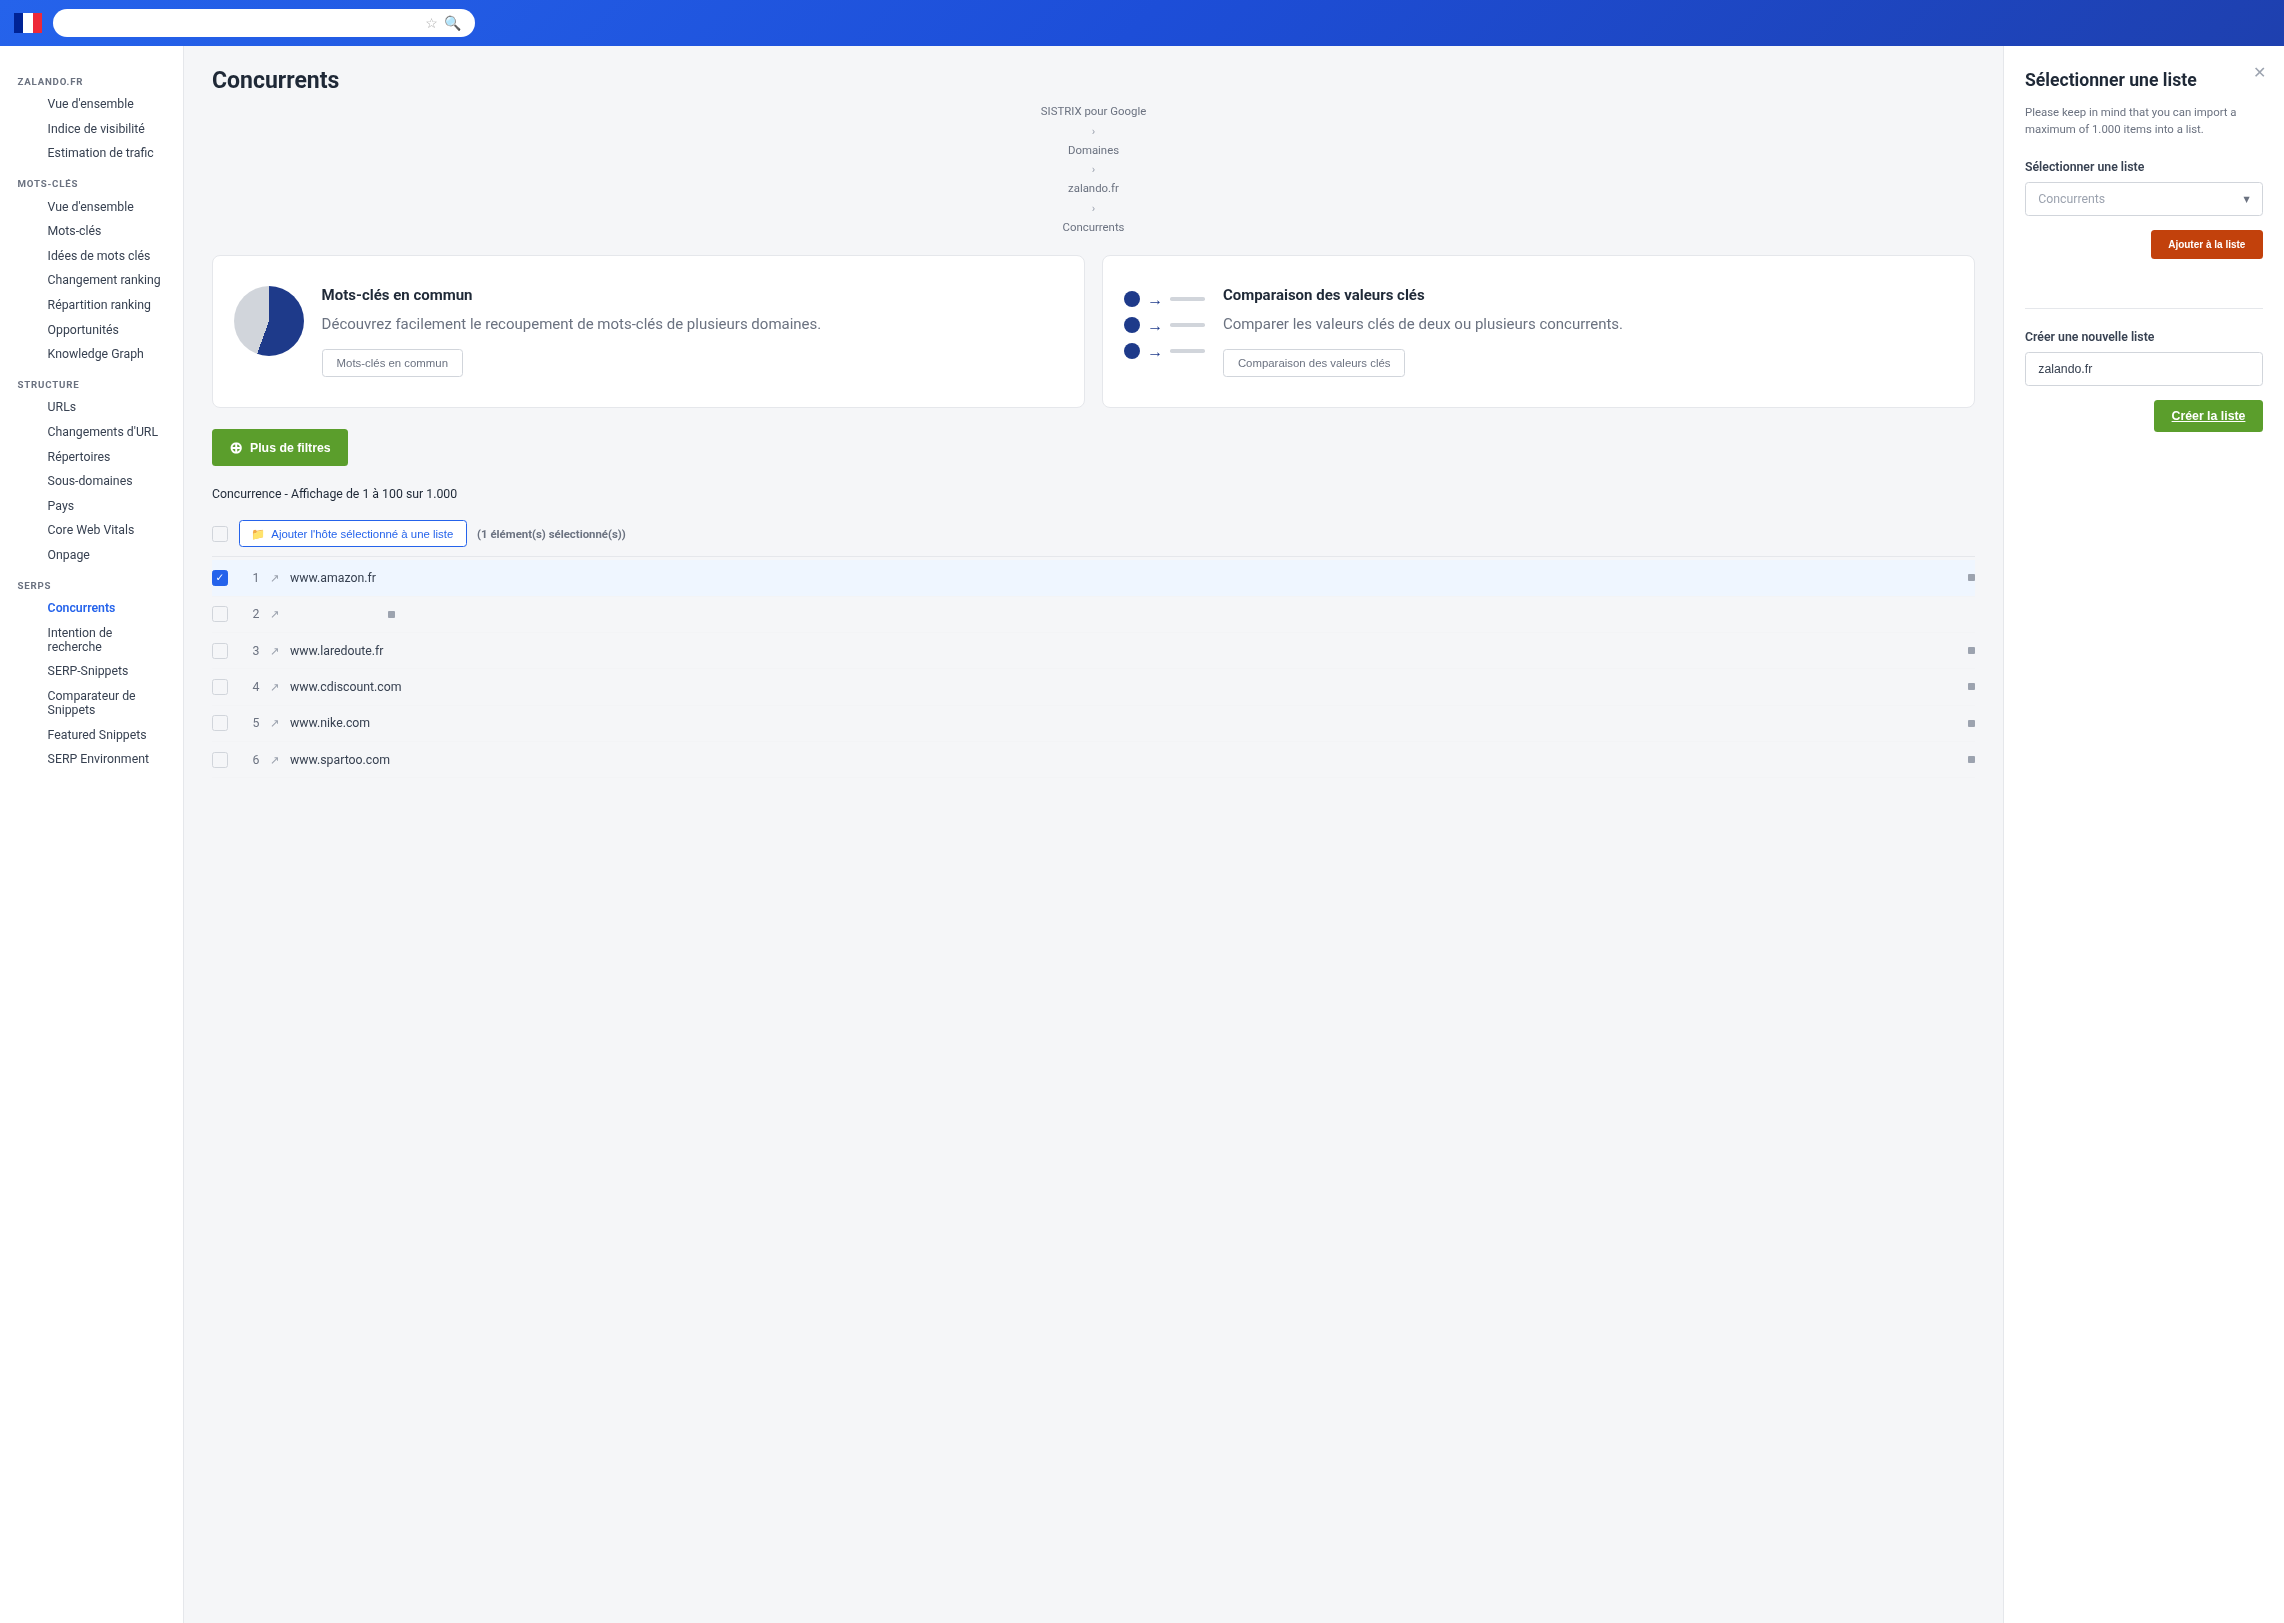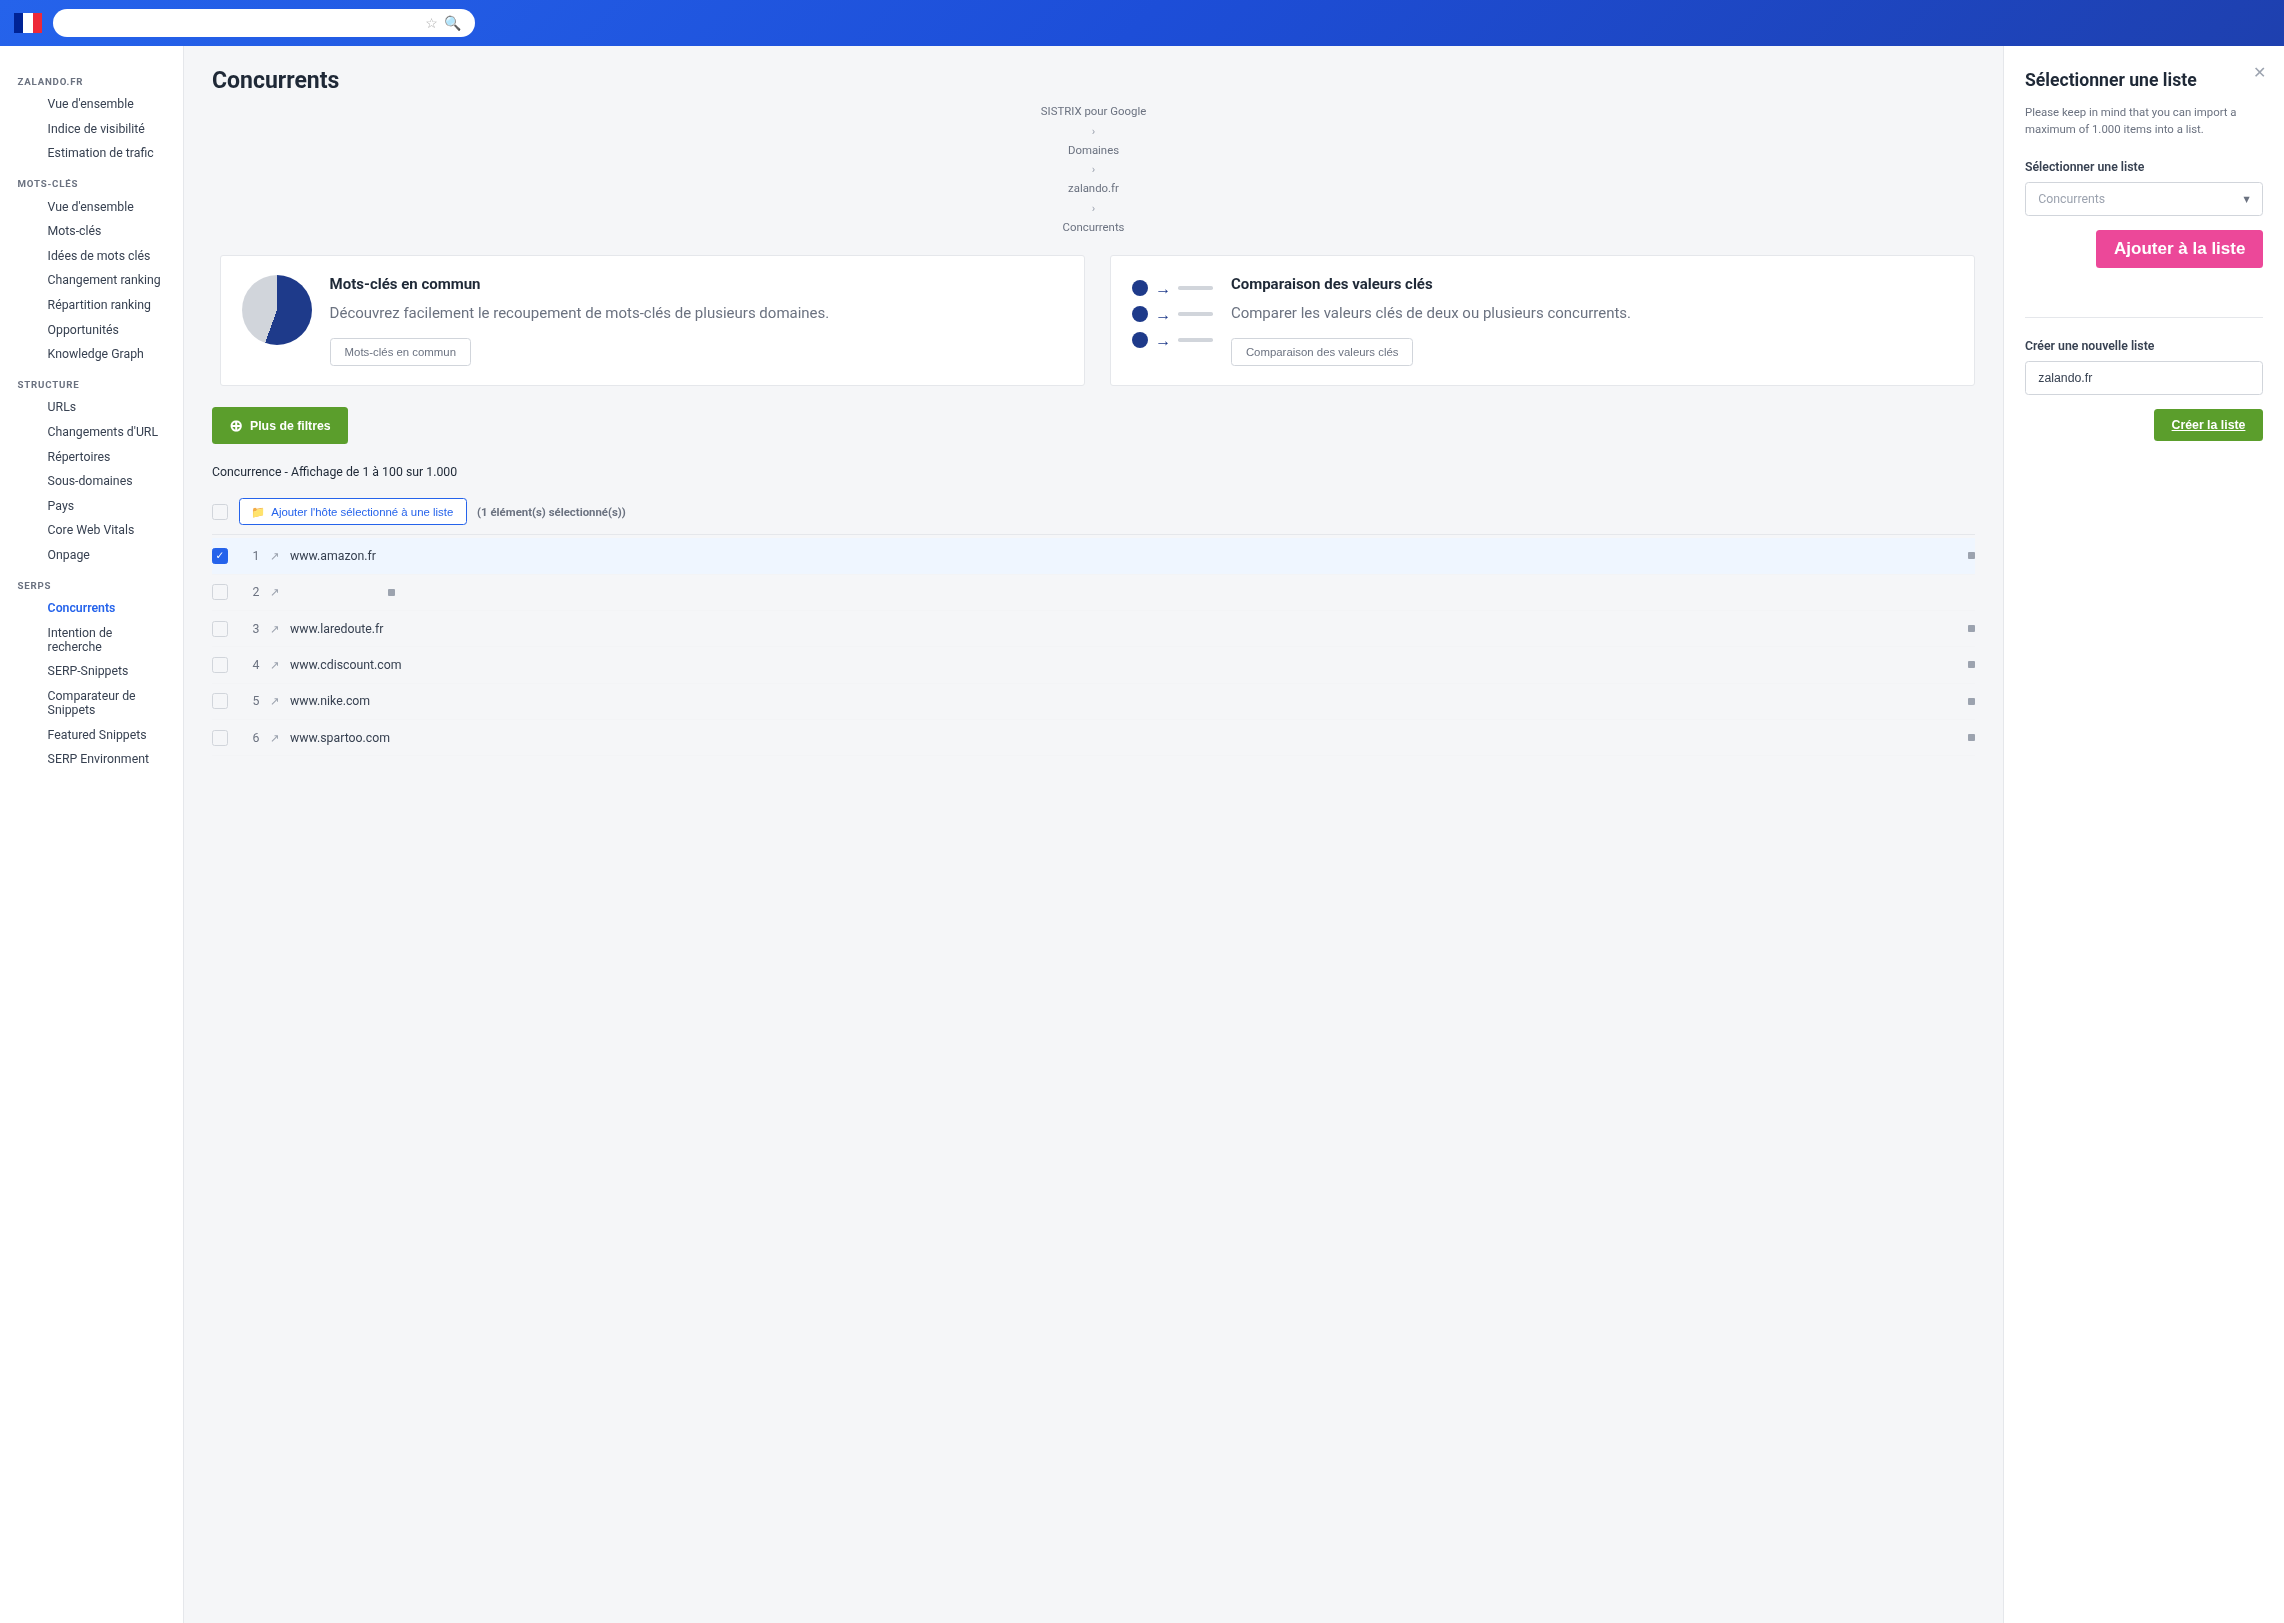--- a/index.html
+++ b/index.html
@@ -117,27 +117,26 @@
 
     
     .cards-row {
       display: flex;
       gap: 17.6px;
       margin-bottom: 21px;
     }
     .feature-card {
       flex: 1;
       background: white;
-      border-radius: 3px;
-      padding: 19px 21px;
+      border-radius: 8px;
+      padding: 30px 21px;
       display: flex;
       align-items: flex-start;
       gap: 17.6px;
       border: 0.9px solid #e5e7eb;
-      margin-left: 8px;
     }
     .card-icon-wrap {
       flex-shrink: 0;
     }
     .pie-visual {
       width: 70px;
       height: 70px;
       border-radius: 50%;
       background: conic-gradient(#1e3a8a 0deg 200deg, #d1d5db 200deg 360deg);
     }
@@ -342,26 +341,26 @@
       display: flex;
       justify-content: space-between;
       align-items: center;
       cursor: pointer;
       margin-bottom: 14px;
       background: white;
     }
     .panel-select-wrap span { color: #9ca3af; font-size: 12.3px; }
     .panel-select-wrap .chevron { color: #6b7280; }
     .add-list-btn {
-      background: #ec4899;
+      background: #c2410c;
       color: white;
       border: none;
       border-radius: 3.5px;
       padding: 8.8px 17.6px;
-      font-size: 17px;
+      font-size: 10px;
       font-weight: 600;
       cursor: pointer;
       float: right;
       margin-bottom: 28px;
     }
     .clearfix::after { content: ''; display: table; clear: both; }
     .divider {
       border: none;
       border-top: 0.9px solid #e5e7eb;
       margin: 21px 0;

